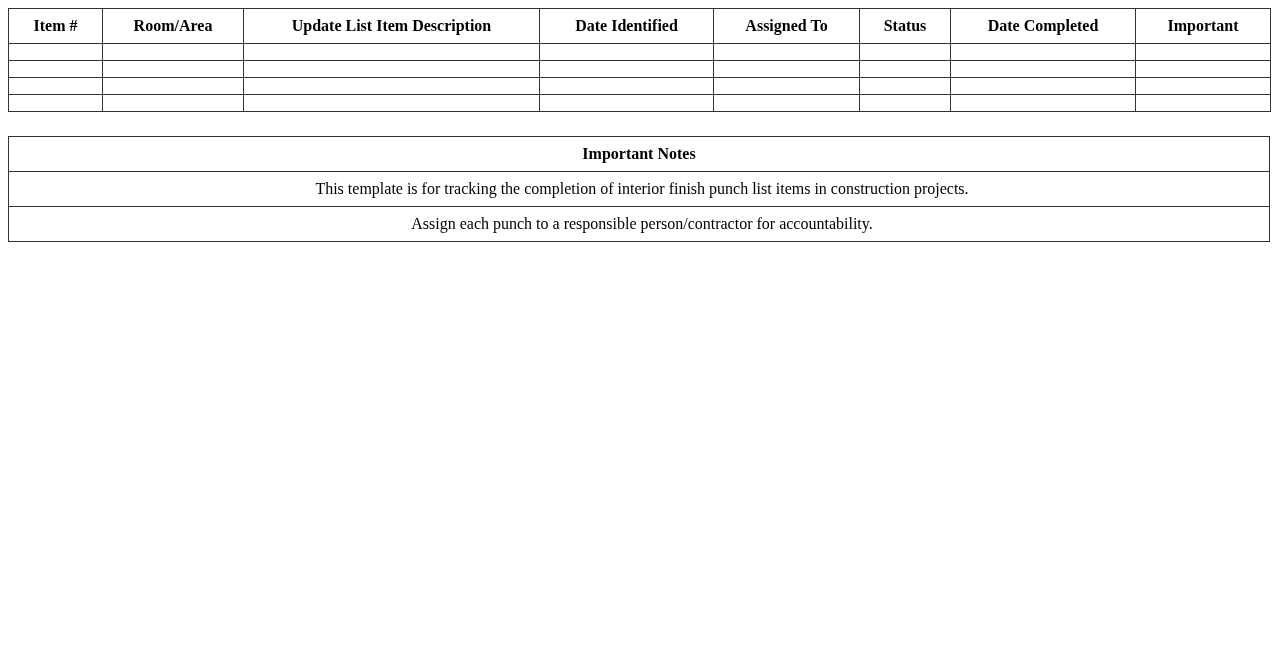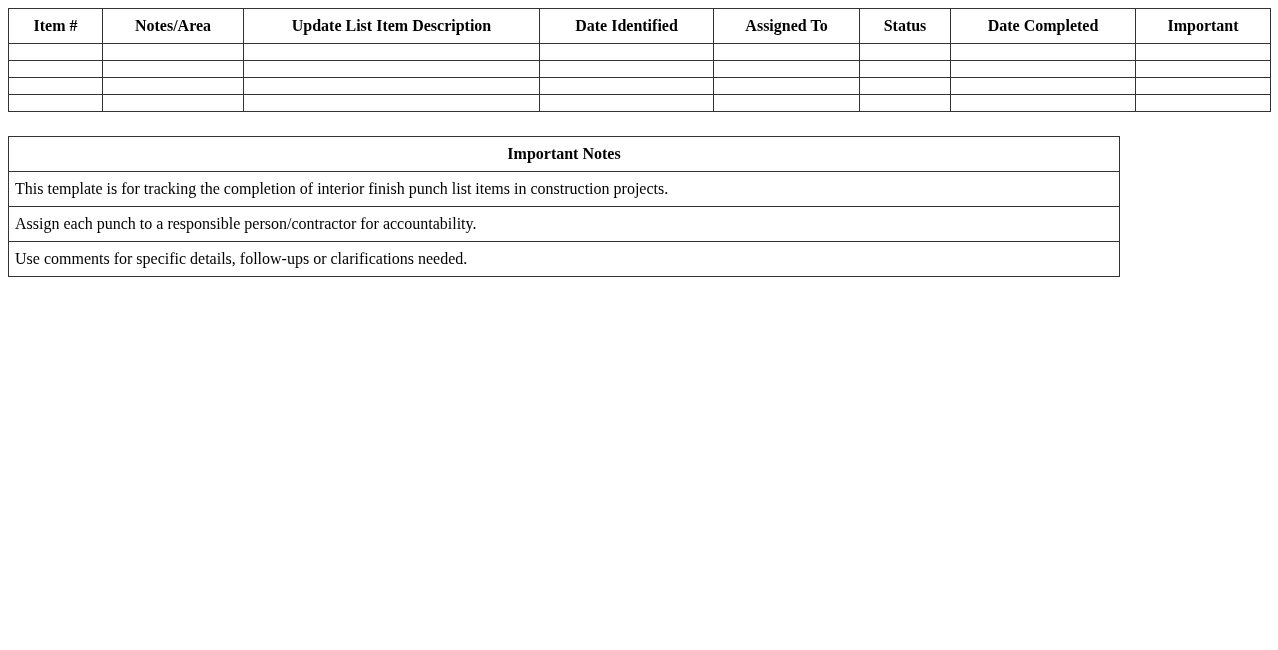--- a/index.html
+++ b/index.html
@@ -1,43 +1,43 @@
 <!DOCTYPE html>
 <html><head>
 <meta charset="utf-8">
 <style>
   html, body { margin:0; padding:0; background:#ffffff; }
   body { width:1278px; height:650px; position:relative; font-family:"Liberation Serif", "DejaVu Serif", serif; color:#000; }
-  table { border-collapse:collapse; position:absolute; left:8px; width:1112px; table-layout:fixed; }
+  table { border-collapse:collapse; position:absolute; left:8px; width:1262px; table-layout:fixed; }
   td, th { border:1px solid #333; padding:0; }
   #punch-table { top:8px; }
   #punch-table th { height:34px; font-weight:bold; font-size:16px; vertical-align:middle; }
   #punch-table td { height:16px; }
   #notes-table { top:136px; }
   #notes-table th { height:34px; font-weight:bold; font-size:16px; text-align:center; }
-  #notes-table td { height:34px; font-size:16px; padding-left:6px; text-align:left; }
+  #notes-table td { height:34px; font-size:16px; padding-left:6px; text-align:center; }
 </style>
 </head>
 <body>
 
 <table id="punch-table">
   <colgroup>
     <col style="width:94px">
       <col style="width:141px">
       <col style="width:296px">
       <col style="width:174px">
     <col style="width:146px">
       <col style="width:91px">
       <col style="width:185px">
       <col style="width:135px">
   </colgroup>
   <thead>
     <tr>
       <th>Item #</th>
-      <th>Notes/Area</th>
+      <th>Room/Area</th>
       <th>Update List Item Description</th>
       <th>Date Identified</th>
       <th>Assigned To</th>
       <th>Status</th>
       <th>Date Completed</th>
       <th>Important</th>
     </tr>
   </thead>
   <tbody>
     <tr>
@@ -89,17 +89,14 @@
       <th>Important Notes</th>
     </tr>
   </thead>
   <tbody>
     <tr>
         <td>This template is for tracking the completion of interior finish punch list items in construction projects.</td>
       </tr>
     <tr>
         <td>Assign each punch to a responsible person/contractor for accountability.</td>
       </tr>
-    <tr>
-        <td>Use comments for specific details, follow-ups or clarifications needed.</td>
-      </tr>
   </tbody>
 </table>
 
 </body></html>

